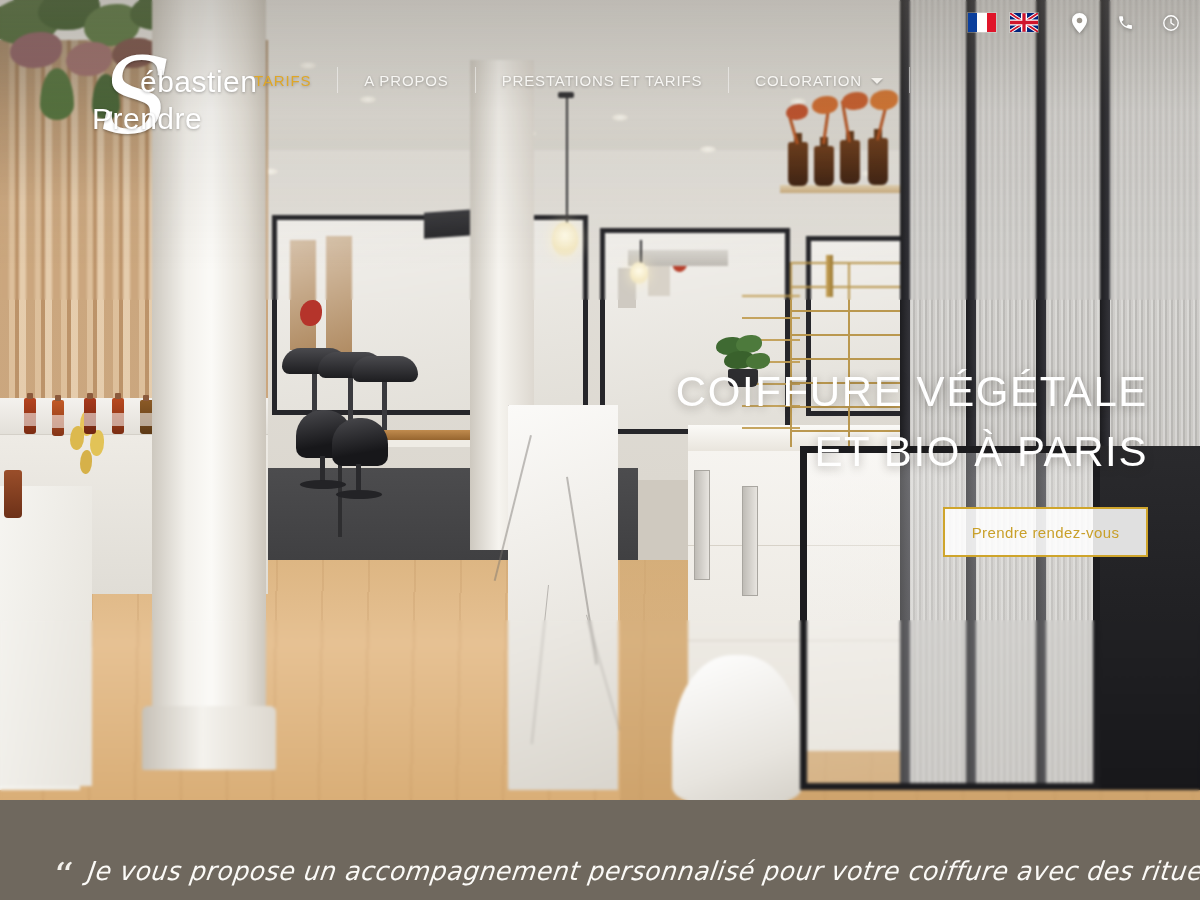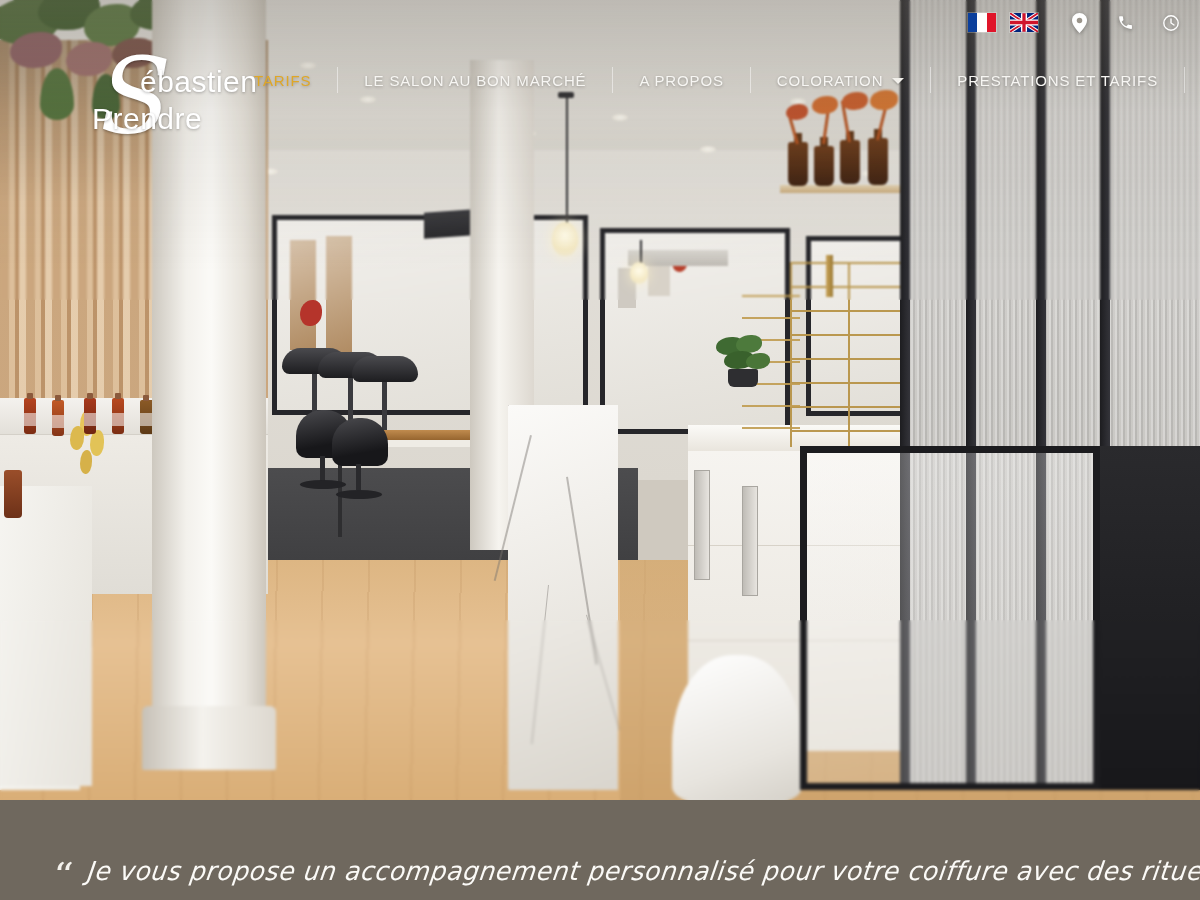--- a/index.html
+++ b/index.html
@@ -595,20 +595,27 @@
       <div class="mullion" style="left:1036px;"></div>
       <div class="mullion" style="left:1100px;"></div>
       <div class="dark-panel"></div>
       <div class="glass-door"></div>
 
       <div class="dof-top"></div>
       <div class="dof-bottom"></div>
       <div class="hero-tint"></div>
     </div>
 
+    <div class="hero-copy">
+      <h1 class="hero-title">
+        <span>COIFFURE VÉGÉTALE</span><br>
+        <span>ET BIO À PARIS</span>
+      </h1>
+      <a class="hero-cta">Prendre rendez-vous</a>
+    </div>
   </section>
 
   <div class="topbar">
 
     <div class="topbar-right">
 
       <span class="flag flag-fr"></span>
 
       <span class="flag flag-uk">
         <svg width="28" height="19" viewBox="0 0 60 40">
@@ -648,33 +655,30 @@
       <span class="logo-s">S</span>
       <span class="logo-l1">ébastien</span>
       <span class="logo-l2">Prendre</span>
     </a>
 
     <nav class="nav">
       <a class="nav-item active">
         <span>TARIFS</span>
       </a>
       <a class="nav-item">
-        <span>LE SALON AU BON MARCHÉ</span>
+        <span>A PROPOS</span>
       </a>
       <a class="nav-item">
-        <span>A PROPOS</span>
+        <span>PRESTATIONS ET TARIFS</span>
       </a>
       <a class="nav-item">
         <span>COLORATION</span>
         <span class="caret"></span>
       </a>
       <a class="nav-item">
-        <span>PRESTATIONS ET TARIFS</span>
-      </a>
-      <a class="nav-item">
         
       </a>
     </nav>
   </header>
 
   <section class="quote-section">
     <div class="quote-wrap">
       <span class="quote-mark">“</span>
       <span class="quote-text">Je vous propose un accompagnement personnalisé pour votre coiffure avec des rituels de soins</span>
     </div>

